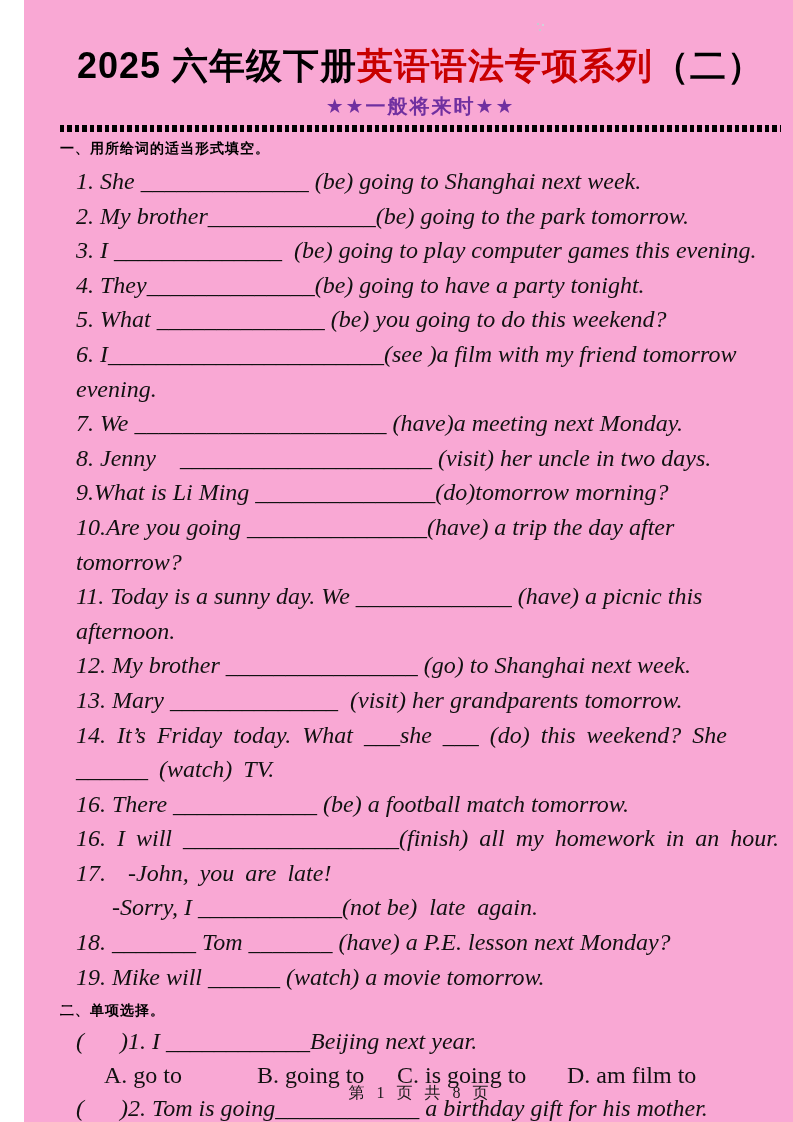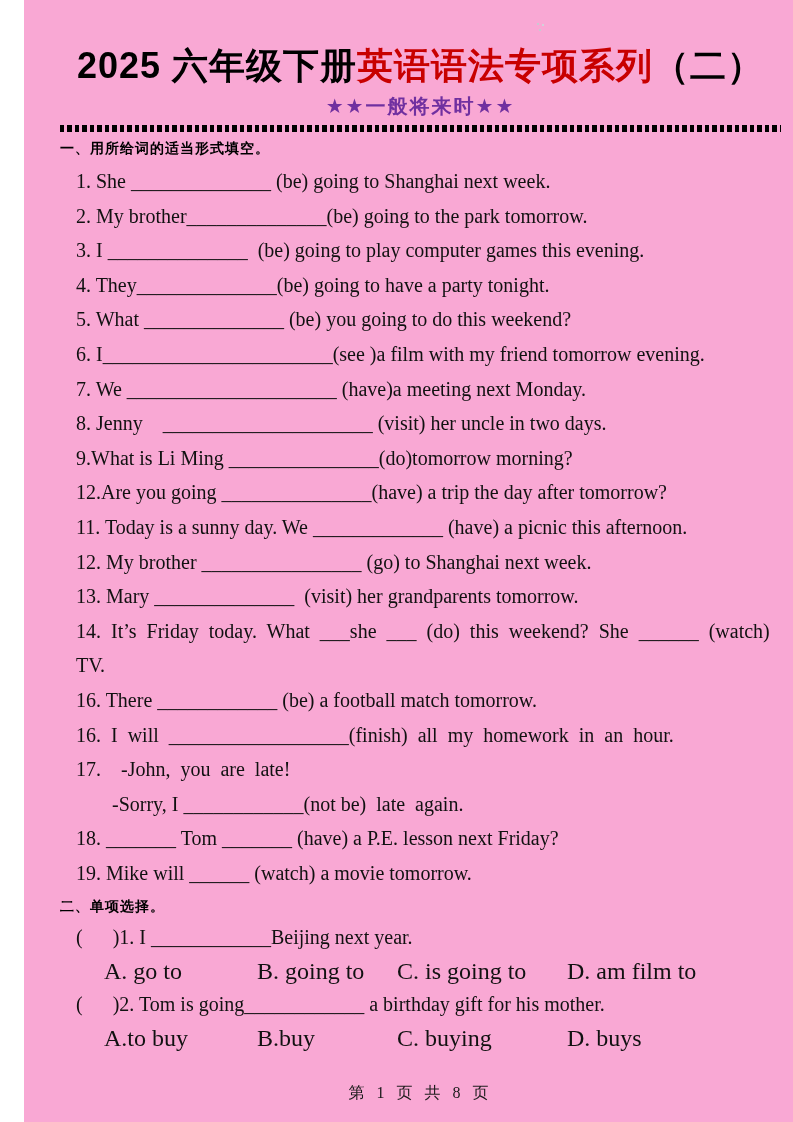--- a/index.html
+++ b/index.html
@@ -48,25 +48,26 @@
     font-family:"Liberation Sans","DejaVu Sans",sans-serif;
     font-weight:bold;
     font-size:14px;
     line-height:27px;
     letter-spacing:1px;
     color:#000;
     margin-top:3px;
   }
   .items{margin-top:2px;}
   .item{
-    font-size:20px;
+    font-size:24px;
     line-height:34.6px;
     margin-left:16px;
     white-space:pre-wrap;
     color:var(--ink);
+    font-style:italic;
   }
   .item.wide{word-spacing:5px;}
   .item.cont{margin-left:52px;}
   .mc{margin-top:1px;}
   .mc .item{line-height:33.5px;}
   .options{
     display:flex;
     margin-left:44px;
     font-size:24px;
     line-height:33.5px;
@@ -114,30 +115,30 @@
   <div class="items" id="section1-items">
       <div class="item">1. She ______________ (be) going to Shanghai next week.</div>
       <div class="item">2. My brother______________(be) going to the park tomorrow.</div>
       <div class="item">3. I ______________  (be) going to play computer games this evening.</div>
       <div class="item">4. They______________(be) going to have a party tonight.</div>
       <div class="item">5. What ______________ (be) you going to do this weekend?</div>
       <div class="item">6. I_______________________(see )a film with my friend tomorrow evening.</div>
       <div class="item">7. We _____________________ (have)a meeting next Monday.</div>
       <div class="item">8. Jenny    _____________________ (visit) her uncle in two days.</div>
       <div class="item">9.What is Li Ming _______________(do)tomorrow morning?</div>
-      <div class="item">12.Are you going _______________(have) a trip the day after tomorrow?</div>
+      <div class="item">10.Are you going _______________(have) a trip the day after tomorrow?</div>
       <div class="item">11. Today is a sunny day. We _____________ (have) a picnic this afternoon.</div>
       <div class="item">12. My brother ________________ (go) to Shanghai next week.</div>
       <div class="item">13. Mary ______________  (visit) her grandparents tomorrow.</div>
       <div class="item wide">14. It’s Friday today. What ___she ___ (do) this weekend? She ______ (watch) TV.</div>
       <div class="item">16. There ____________ (be) a football match tomorrow.</div>
       <div class="item wide">16. I will __________________(finish) all my homework in an hour.</div>
       <div class="item wide">17.  -John, you are late!</div>
       <div class="item cont">-Sorry, I ____________(not be)  late  again.</div>
-      <div class="item">18. _______ Tom _______ (have) a P.E. lesson next Friday?</div>
+      <div class="item">18. _______ Tom _______ (have) a P.E. lesson next Monday?</div>
       <div class="item">19. Mike will ______ (watch) a movie tomorrow.</div>
     </div>
 
   <div class="sec-heading">二、单项选择。</div>
 
   <div class="mc" id="section2-questions">
       <div class="item">(      )1. I ____________Beijing next year.</div>
       <div class="options"><span class="opt0">A. go to</span><span class="opt1">B. going to</span><span class="opt2">C. is going to</span><span class="opt3">D. am film to</span></div>
       <div class="item">(      )2. Tom is going____________ a birthday gift for his mother.</div>
       <div class="options"><span class="opt0">A.to buy</span><span class="opt1">B.buy</span><span class="opt2">C. buying</span><span class="opt3">D. buys</span></div>

